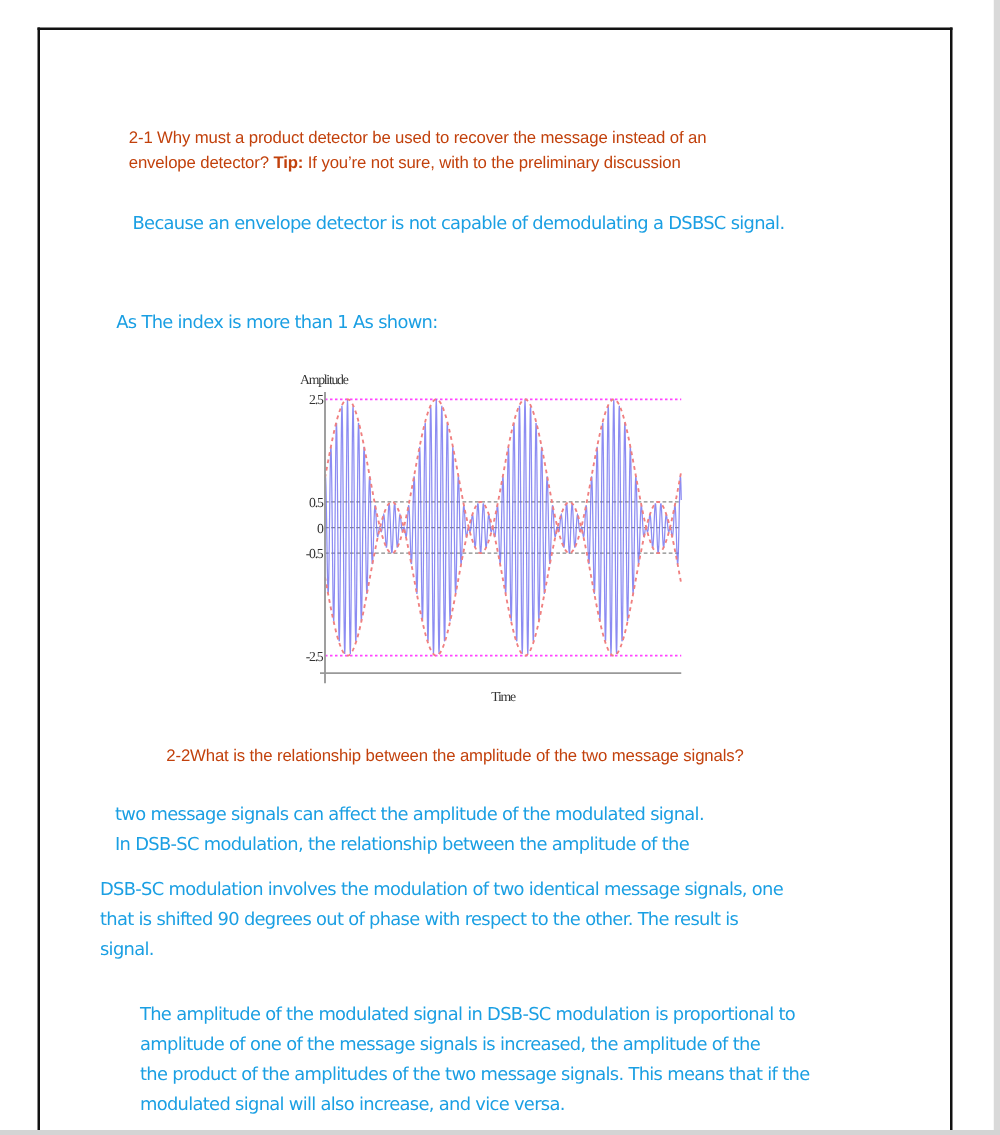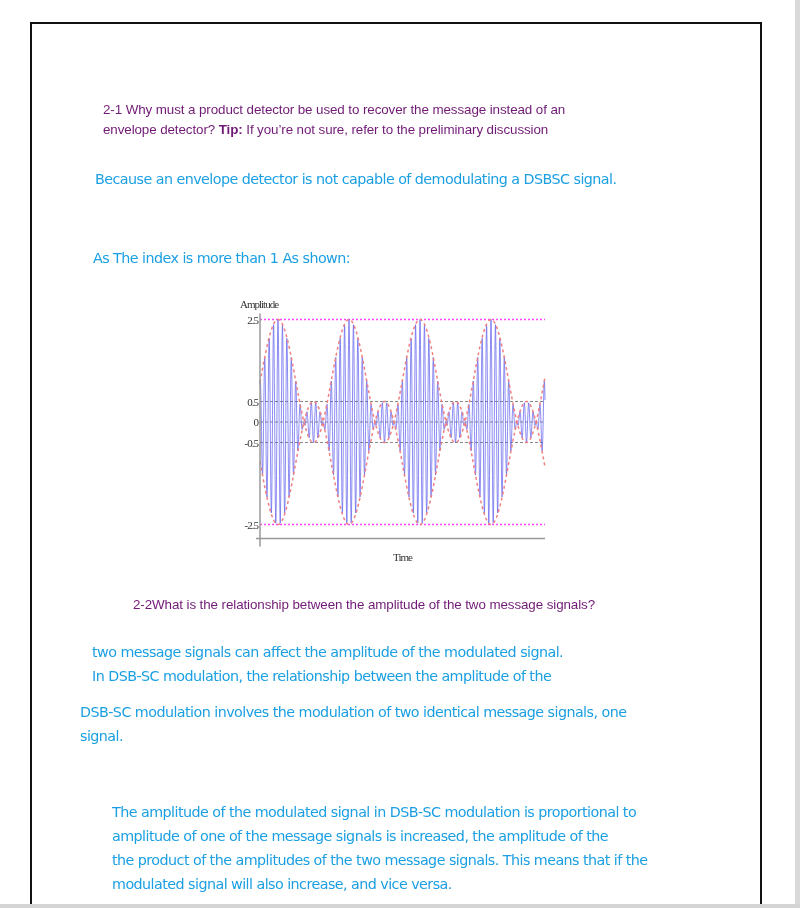--- a/index.html
+++ b/index.html
@@ -11,49 +11,49 @@
     position: absolute; left: 30px; top: 22px; width: 732px; height: 900px;
     border: 2px solid #111; border-bottom: none; box-sizing: border-box;
   }
   .right-strip {
     position: absolute; right: 0; top: 0; width: 5px; height: 908px; background: #d9d9d9;
   }
   .bottom-strip {
     position: absolute; left: 0; bottom: 0; width: 800px; height: 4px; background: #d4d4d4;
   }
   .q {
-    position: absolute; color: #701a75; font-size: 13.4px; line-height: 20px;
+    position: absolute; color: #c2410c; font-size: 13.4px; line-height: 20px;
     font-family: "Liberation Sans", sans-serif; letter-spacing: -0.1px;
   }
   .a {
     position: absolute; color: #1a9fe3; font-size: 14.3px; line-height: 24px;
     font-family: "DejaVu Sans", sans-serif; letter-spacing: -0.55px;
   }
   #q1 { left: 103px; top: 100px; width: 600px; }
-  #a1 { left: 95px; top: 167px; text-align: center; }
+  #a1 { left: 106px; top: 167px; text-align: center; }
   #a2 { left: 93px; top: 246px; }
   #q2 { left: 97px; top: 595px; margin-left: 36px; }
   #p1 { left: 92px; top: 640px; width: 620px; }
   #p2 { left: 80px; top: 700px; width: 640px; }
   #p3 { left: 92px; top: 800px; width: 640px; margin-left: 20px; }
   .a .ln, .q .ln { display: block; white-space: nowrap; }
   b { font-weight: bold; }
   #chart { position: absolute; left: 220px; top: 280px; }
   .tick { font-family: "Liberation Serif", serif; font-size: 11px; fill: #333; letter-spacing: -1px; }
 </style>
 </head>
 <body>
 
 <div class="page-frame"></div>
 <div class="right-strip"></div>
 <div class="bottom-strip"></div>
 
 <div class="q" id="q1">
   <span class="ln">2-1 Why must a product detector be used to recover the message instead of an</span>
-  <span class="ln"><span>envelope detector? </span><b>Tip:</b><span> If you’re not sure, refer to the preliminary discussion</span></span>
+  <span class="ln"><span>envelope detector? </span><b>Tip:</b><span> If you’re not sure, with to the preliminary discussion</span></span>
 </div>
 
 <div class="a" id="a1">Because an envelope detector is not capable of demodulating a DSBSC signal.</div>
 <div class="a" id="a2">As The index is more than 1 As shown:</div>
 
 <svg id="chart" width="340" height="300">
   <g id="grid">
       <line x1="40" x2="325" y1="39.5" y2="39.5" stroke="#ff44ff" stroke-width="1.5" stroke-dasharray="2,2"></line>
       <line x1="40" x2="325" y1="121.5" y2="121.5" stroke="#888888" stroke-width="1" stroke-dasharray="3,2"></line>
       <line x1="40" x2="325" y1="142" y2="142" stroke="#888888" stroke-width="1" stroke-dasharray="3,2"></line>
@@ -83,20 +83,21 @@
 </svg>
 
 <div class="q" id="q2">2-2What is the relationship between the amplitude of the two message signals?</div>
 
 <div class="a" id="p1">
   <span class="ln">two message signals can affect the amplitude of the modulated signal.</span>
   <span class="ln">In DSB-SC modulation, the relationship between the amplitude of the</span>
 </div>
 <div class="a" id="p2">
   <span class="ln">DSB-SC modulation involves the modulation of two identical message signals, one</span>
+  <span class="ln">that is shifted 90 degrees out of phase with respect to the other. The result is</span>
   <span class="ln">signal.</span>
 </div>
 <div class="a" id="p3">
   <span class="ln">The amplitude of the modulated signal in DSB-SC modulation is proportional to</span>
   <span class="ln">amplitude of one of the message signals is increased, the amplitude of the</span>
   <span class="ln">the product of the amplitudes of the two message signals. This means that if the</span>
   <span class="ln">modulated signal will also increase, and vice versa.</span>
 </div>
 
 </body></html>

